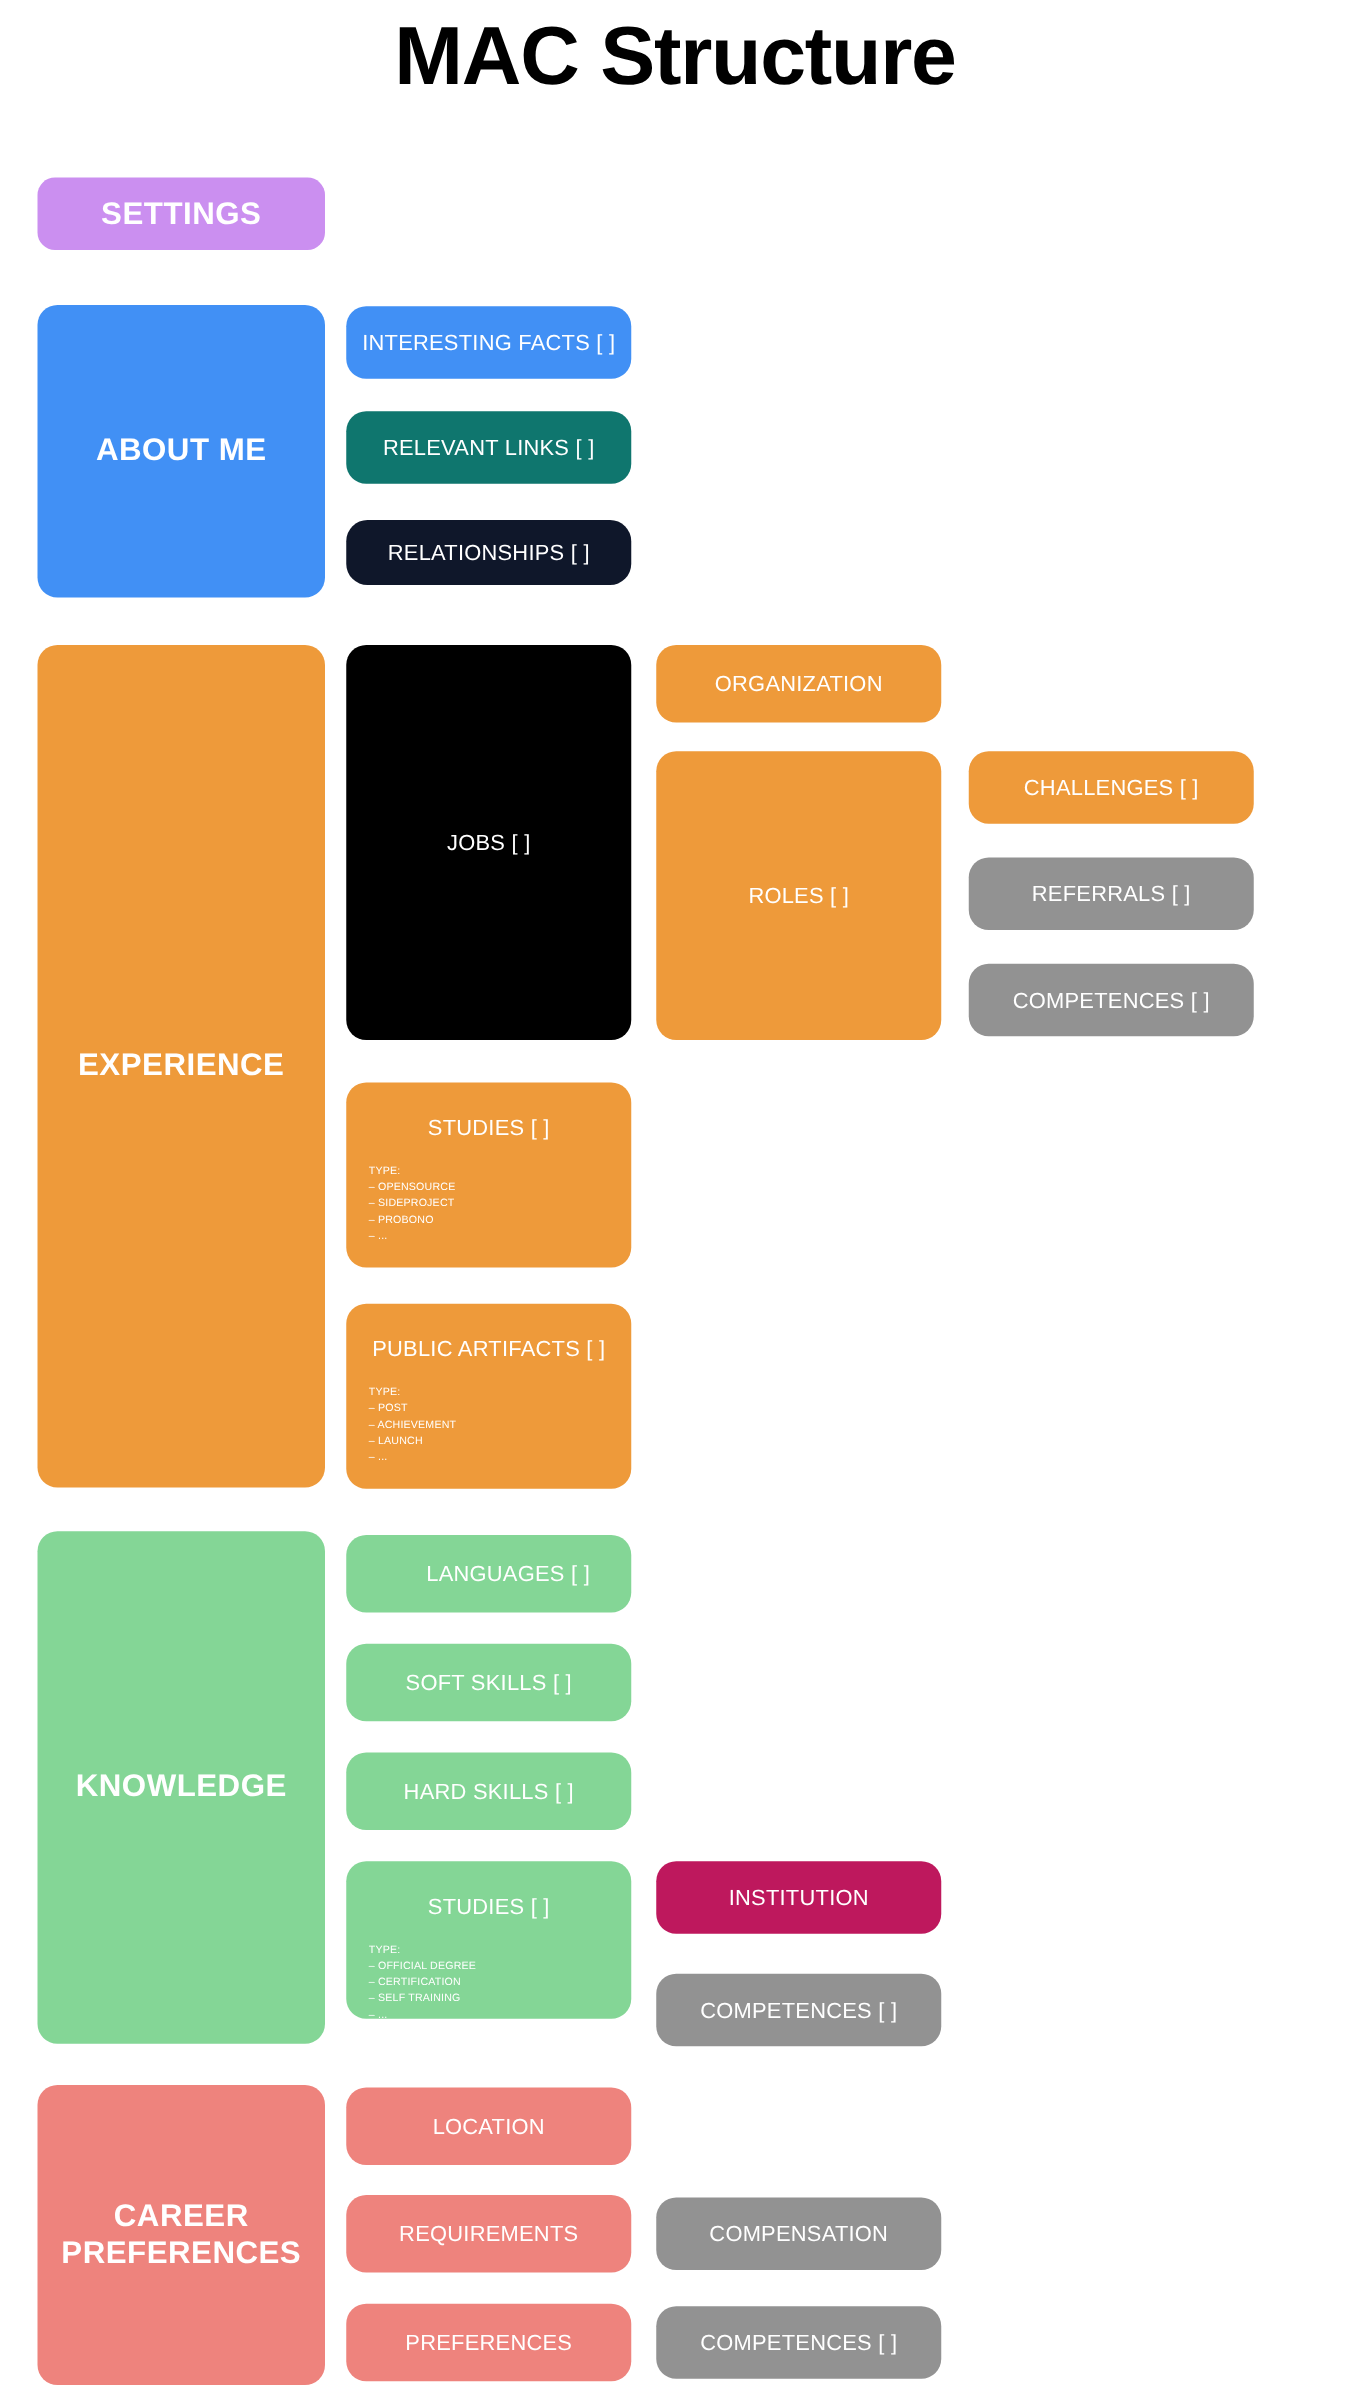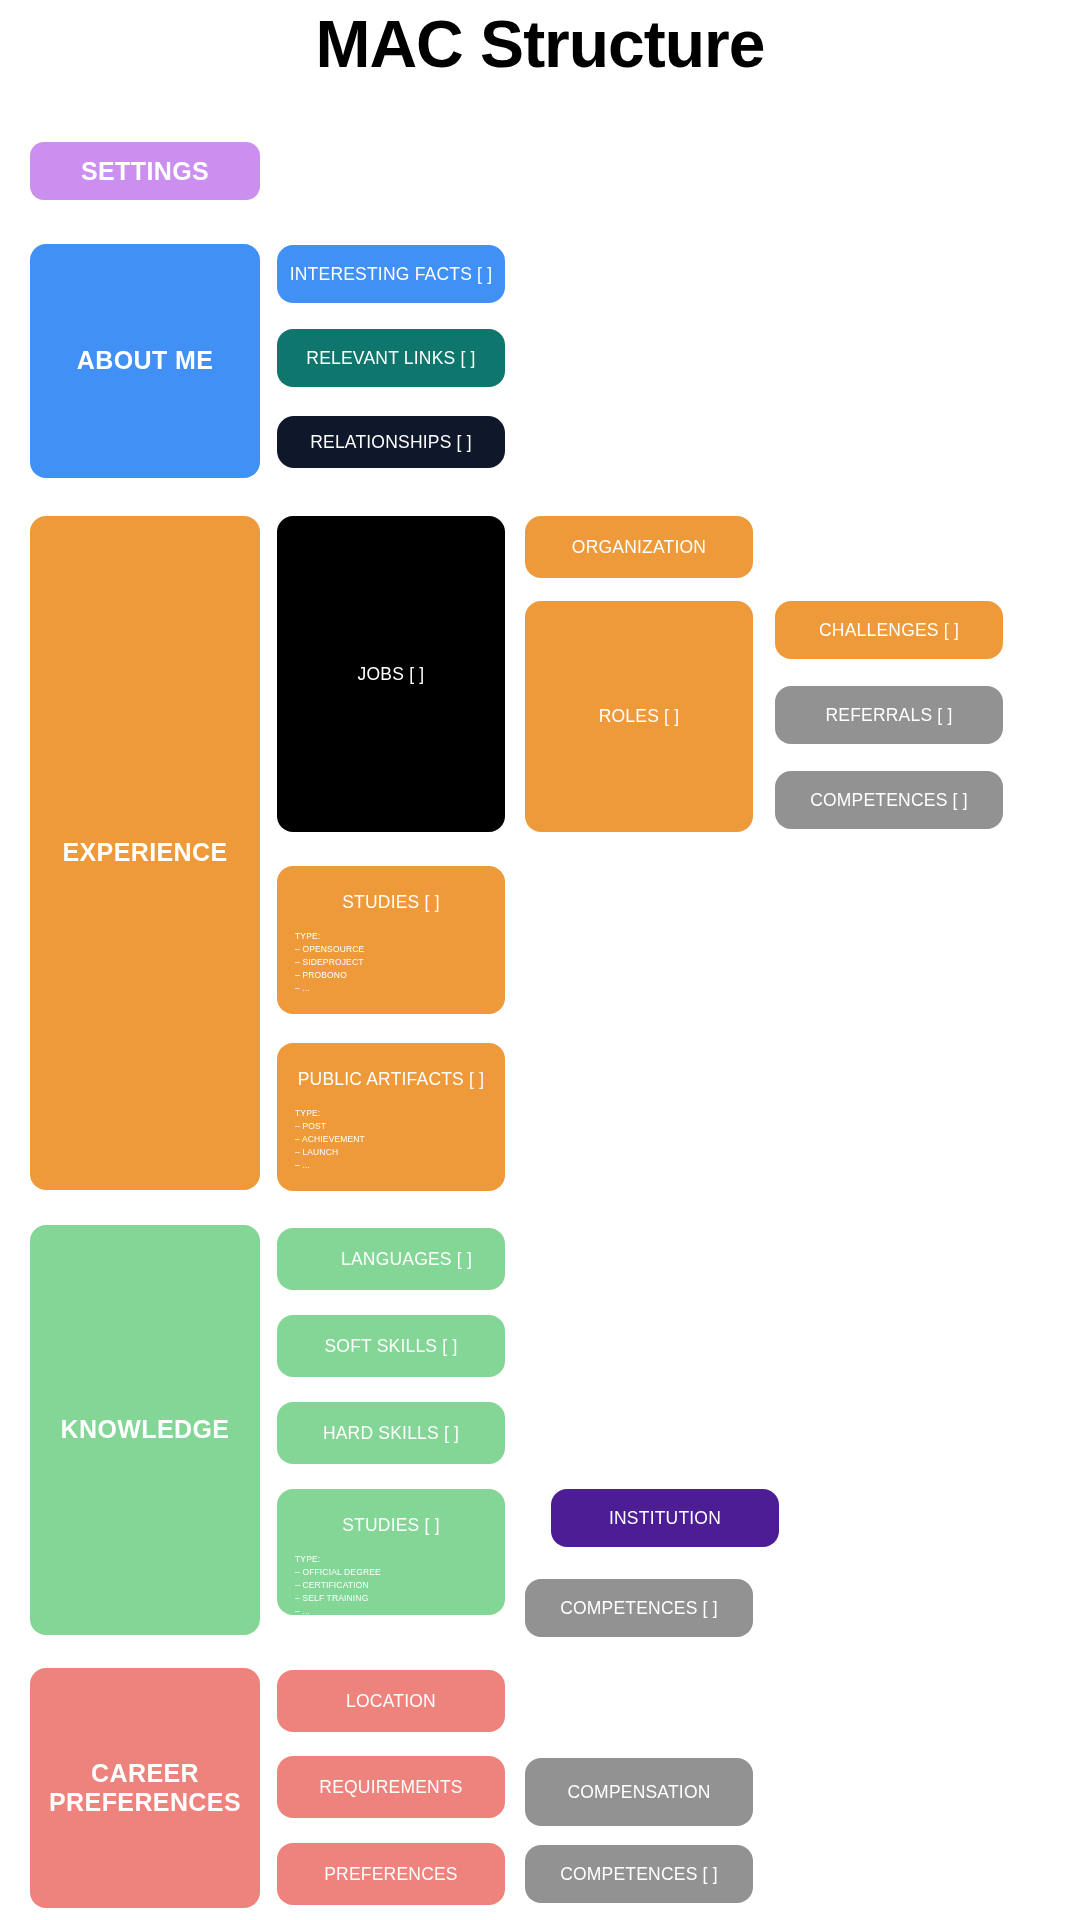--- a/index.html
+++ b/index.html
@@ -150,30 +150,30 @@
   <span class="typed-title">STUDIES [ ]</span>
   <span class="typed-list">
     <span class="tl-head">TYPE:</span>
     <span class="tl-item">–  OFFICIAL DEGREE</span>
     <span class="tl-item">–  CERTIFICATION</span>
     <span class="tl-item">–  SELF TRAINING</span>
     <span class="tl-item">–  ...</span>
   </span>
 </div>
 
-<div class="card leaf" style="left:525px; top:1489px; width:228px; height:58px; background:#4c1d95;margin-left:26px;">INSTITUTION</div>
+<div class="card leaf" style="left:525px; top:1489px; width:228px; height:58px; background:#be185d;">INSTITUTION</div>
 
 <div class="card leaf" style="left:525px; top:1579px; width:228px; height:58px; background:#929292;">COMPETENCES [ ]</div>
 
 <div class="card group" style="left:30px; top:1668px; width:230px; height:240px; background:#ee837d; flex-direction:column;">
   <span>CAREER</span>
   <span>PREFERENCES</span>
 </div>
 
 <div class="card leaf" style="left:277px; top:1670px; width:228px; height:62px; background:#ee837d;">LOCATION</div>
 
 <div class="card leaf" style="left:277px; top:1756px; width:228px; height:62px; background:#ee837d;">REQUIREMENTS</div>
 
 <div class="card leaf" style="left:277px; top:1843px; width:228px; height:62px; background:#ee837d;">PREFERENCES</div>
 
-<div class="card leaf" style="left:525px; top:1758px; width:228px; height:68px; background:#929292;">COMPENSATION</div>
+<div class="card leaf" style="left:525px; top:1758px; width:228px; height:58px; background:#929292;">COMPENSATION</div>
 
 <div class="card leaf" style="left:525px; top:1845px; width:228px; height:58px; background:#929292;">COMPETENCES [ ]</div>
 
 </body></html>

